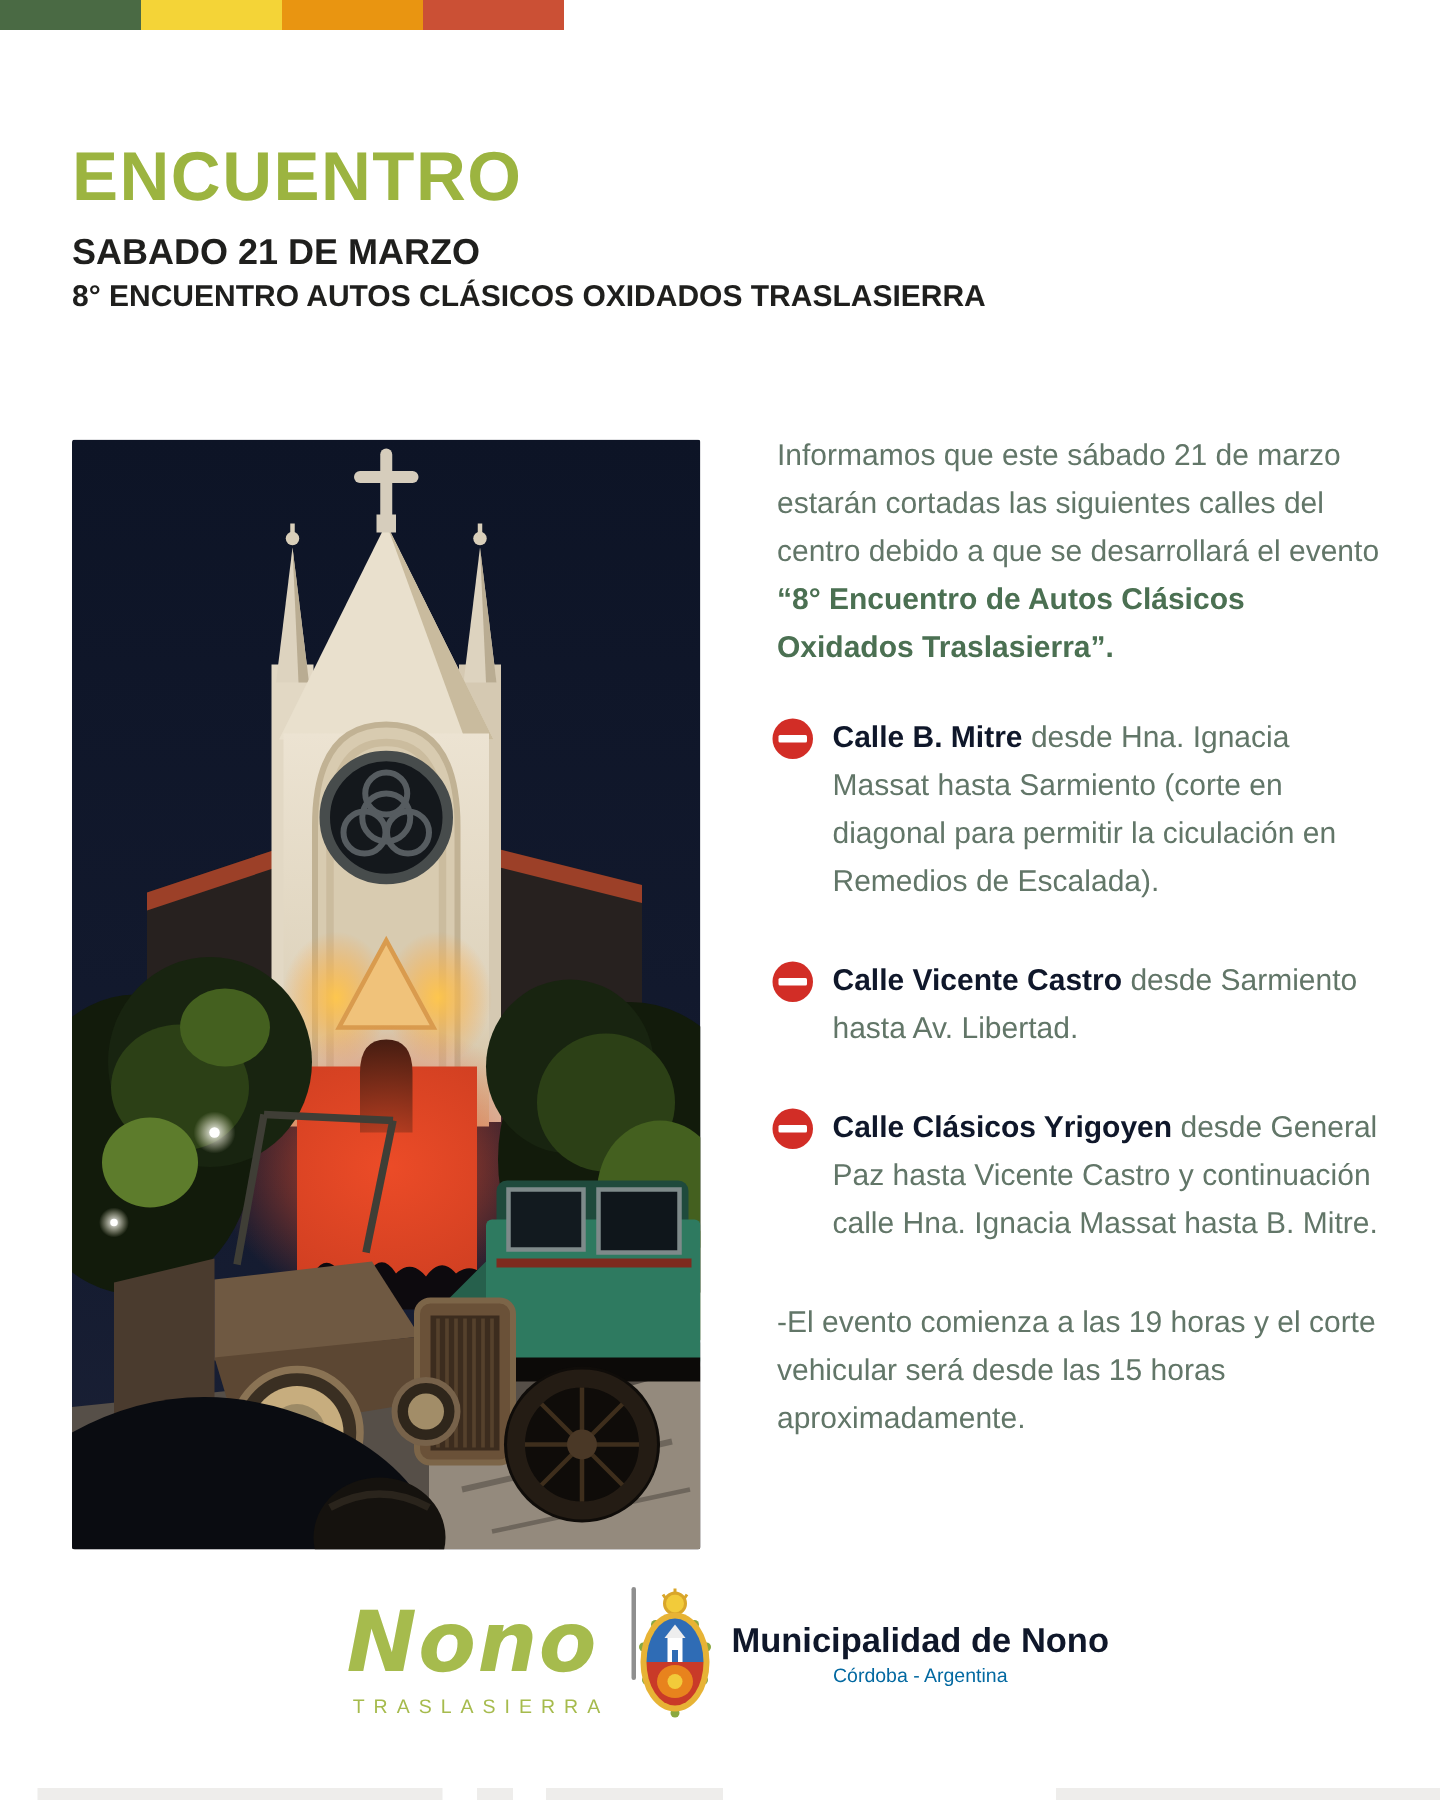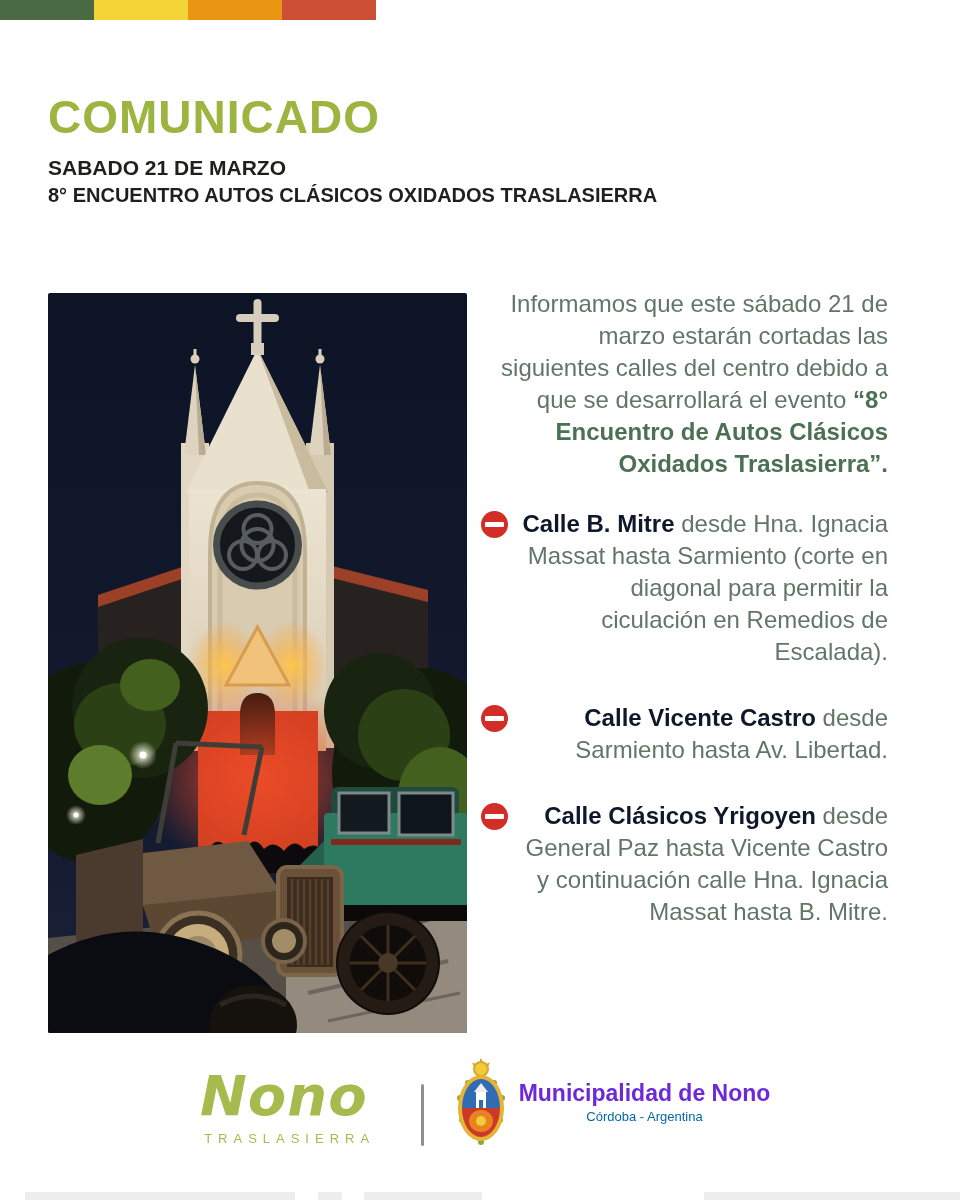--- a/index.html
+++ b/index.html
@@ -13,68 +13,68 @@
   .stripe{width:94px;height:20px;}
   .stripe.s1{background:#4a6a44;}
   .stripe.s2{background:#f4d437;}
   .stripe.s3{background:#e99511;}
   .stripe.s4{background:#cb5035;}
 
   
   .header{position:absolute;left:48px;top:94px;width:870px;}
   .title{font-size:46px;font-weight:bold;color:#9cb440;letter-spacing:1px;line-height:1.04;}
   .subtitle{margin-top:10px;font-size:30px;font-weight:bold;color:#546b5d;letter-spacing:0.5px;line-height:1.05;}
-  .dateline{margin-top:14px;font-size:21px;font-weight:bold;color:#1f1f1d;line-height:1.1;}
+  .dateline{margin-top:14px;font-size:24px;font-weight:bold;color:#1f1f1d;line-height:1.1;}
   .eventline{margin-top:5px;font-size:20px;font-weight:bold;color:#1f1f1d;line-height:1.1;}
 
   
   .photo{position:absolute;left:48px;top:293px;width:419px;height:740px;border-radius:2px;overflow:hidden;}
   .photo svg{display:block;}
 
   
-  .textcol{position:absolute;left:484px;top:288px;width:404px;color:#627668;font-size:24px;line-height:32px;text-align:right;}
+  .textcol{position:absolute;left:518px;top:288px;width:404px;color:#627668;font-size:20px;line-height:32px;}
   .textcol .para{margin:0 0 28px 0;}
   .event-name{font-weight:bold;color:#4b7052;}
   .closure{position:relative;padding-left:37px;margin:0 0 34px 0;}
   .no-entry{position:absolute;left:-3px;top:3px;width:27px;height:27px;border-radius:50%;
     background:#d22d26;}
   .no-entry::after{content:"";position:absolute;left:4px;top:11px;width:19px;height:5px;
     background:#ffffff;border-radius:1px;}
   .street-name{font-weight:bold;color:#0f172a;}
   .schedule{margin:0;}
 
   
-  .footer{position:absolute;left:0;top:1058px;width:960px;display:flex;justify-content:center;align-items:flex-end;gap:31px;}
+  .footer{position:absolute;left:0;top:1058px;width:960px;display:flex;justify-content:center;align-items:flex-start;gap:0;}
   .nono-block{display:flex;flex-direction:column;align-items:center;width:200px;}
   .nono-sub{font-size:13px;letter-spacing:6px;color:#a6bb4d;font-weight:normal;margin-top:0px;}
   .divider{width:3px;height:62px;background:#8f8f8f;border-radius:2px;}
   .muni-block{display:flex;align-items:center;gap:12px;}
   .muni-text{display:flex;flex-direction:column;align-items:center;}
-  .muni-name{font-size:23px;font-weight:bold;color:#6d28d9;line-height:1.15;}
+  .muni-name{font-size:23px;font-weight:bold;color:#0f172a;line-height:1.15;}
   .muni-loc{font-size:13px;color:#0369a1;margin-top:2px;}
 
   
   .bottom-frag{position:absolute;bottom:0;height:8px;background:#eeedeb;}
   .bf1{left:25px;width:270px;}
   .bf2{left:318px;width:24px;}
   .bf3{left:364px;width:118px;}
   .bf4{left:704px;width:256px;}
 </style>
 </head>
 <body>
 
 <div class="stripes">
   <div class="stripe s1"></div>
   <div class="stripe s2"></div>
   <div class="stripe s3"></div>
   <div class="stripe s4"></div>
 </div>
 
 <div class="header">
-  <div class="title">COMUNICADO</div>
+  <div class="title">ENCUENTRO</div>
   <div class="dateline">SABADO 21 DE MARZO</div>
   <div class="eventline">8° ENCUENTRO AUTOS CLÁSICOS OXIDADOS TRASLASIERRA</div>
 </div>
 
 <div class="photo">
   <svg viewBox="0 0 419 740" width="419" height="740">
     <defs>
       <linearGradient id="sky" x1="0" y1="0" x2="0" y2="1">
         <stop offset="0" stop-color="#0d1426"></stop>
         <stop offset="0.7" stop-color="#141b30"></stop>
@@ -231,20 +231,21 @@
   <div class="closure">
     <span class="no-entry"></span>
     <span class="street-name">Calle Vicente Castro</span><span> desde Sarmiento hasta Av. Libertad.</span>
   </div>
 
   <div class="closure">
     <span class="no-entry"></span>
     <span class="street-name">Calle Clásicos Yrigoyen</span><span> desde General Paz hasta Vicente Castro y continuación calle Hna. Ignacia Massat hasta B. Mitre.</span>
   </div>
 
+  <p class="schedule">-El evento comienza a las 19 horas y el corte vehicular será desde las 15 horas aproximadamente.</p>
 </div>
 
 <div class="footer">
   <div class="nono-block">
     <svg width="200" height="72" viewBox="0 0 200 72">
       <text x="10" y="56" font-family="DejaVu Sans, sans-serif" font-style="italic" font-weight="bold" font-size="56" fill="#a6bb4d" letter-spacing="1">Nono</text>
     </svg>
     <div class="nono-sub">TRASLASIERRA</div>
   </div>
 

